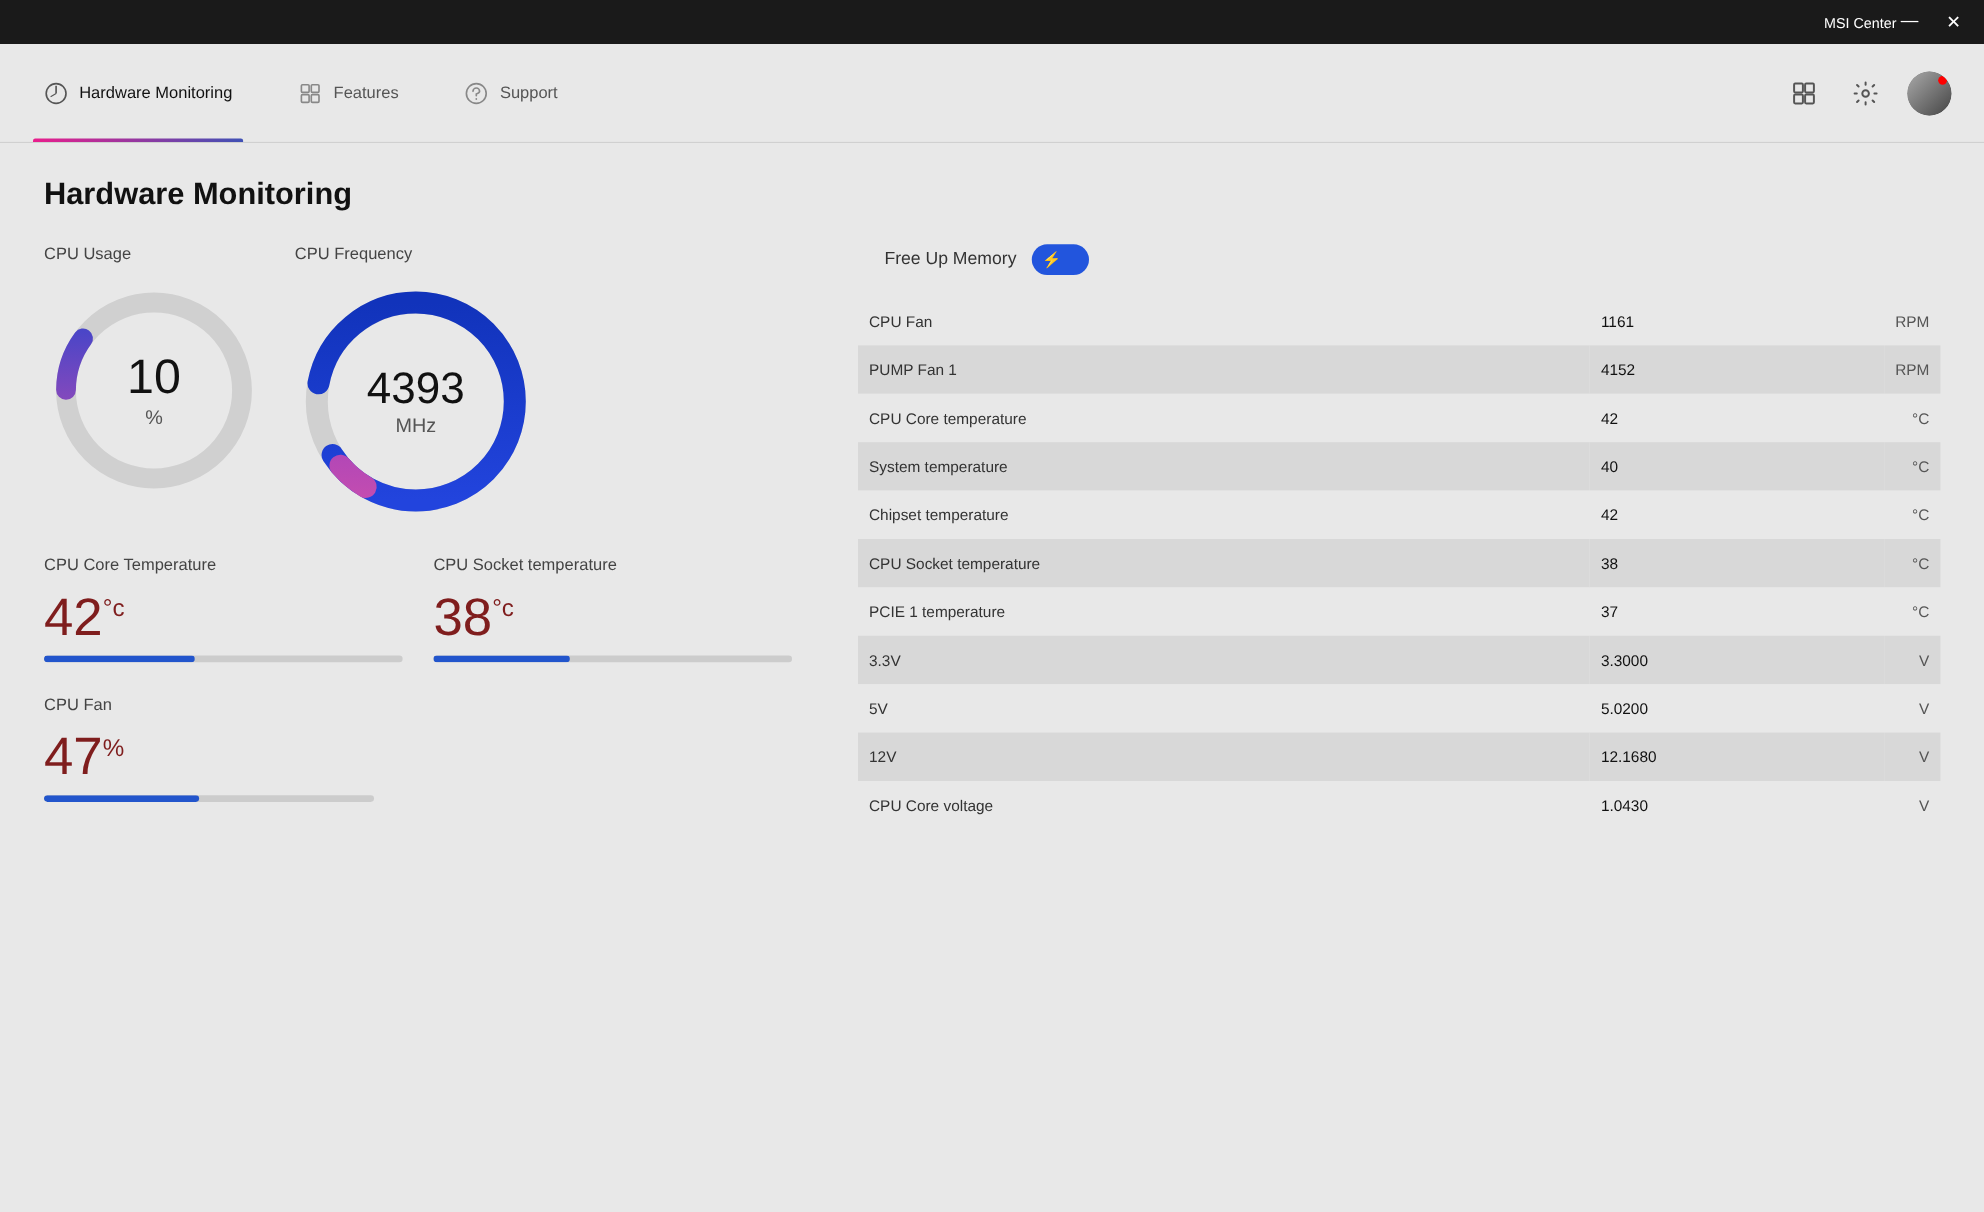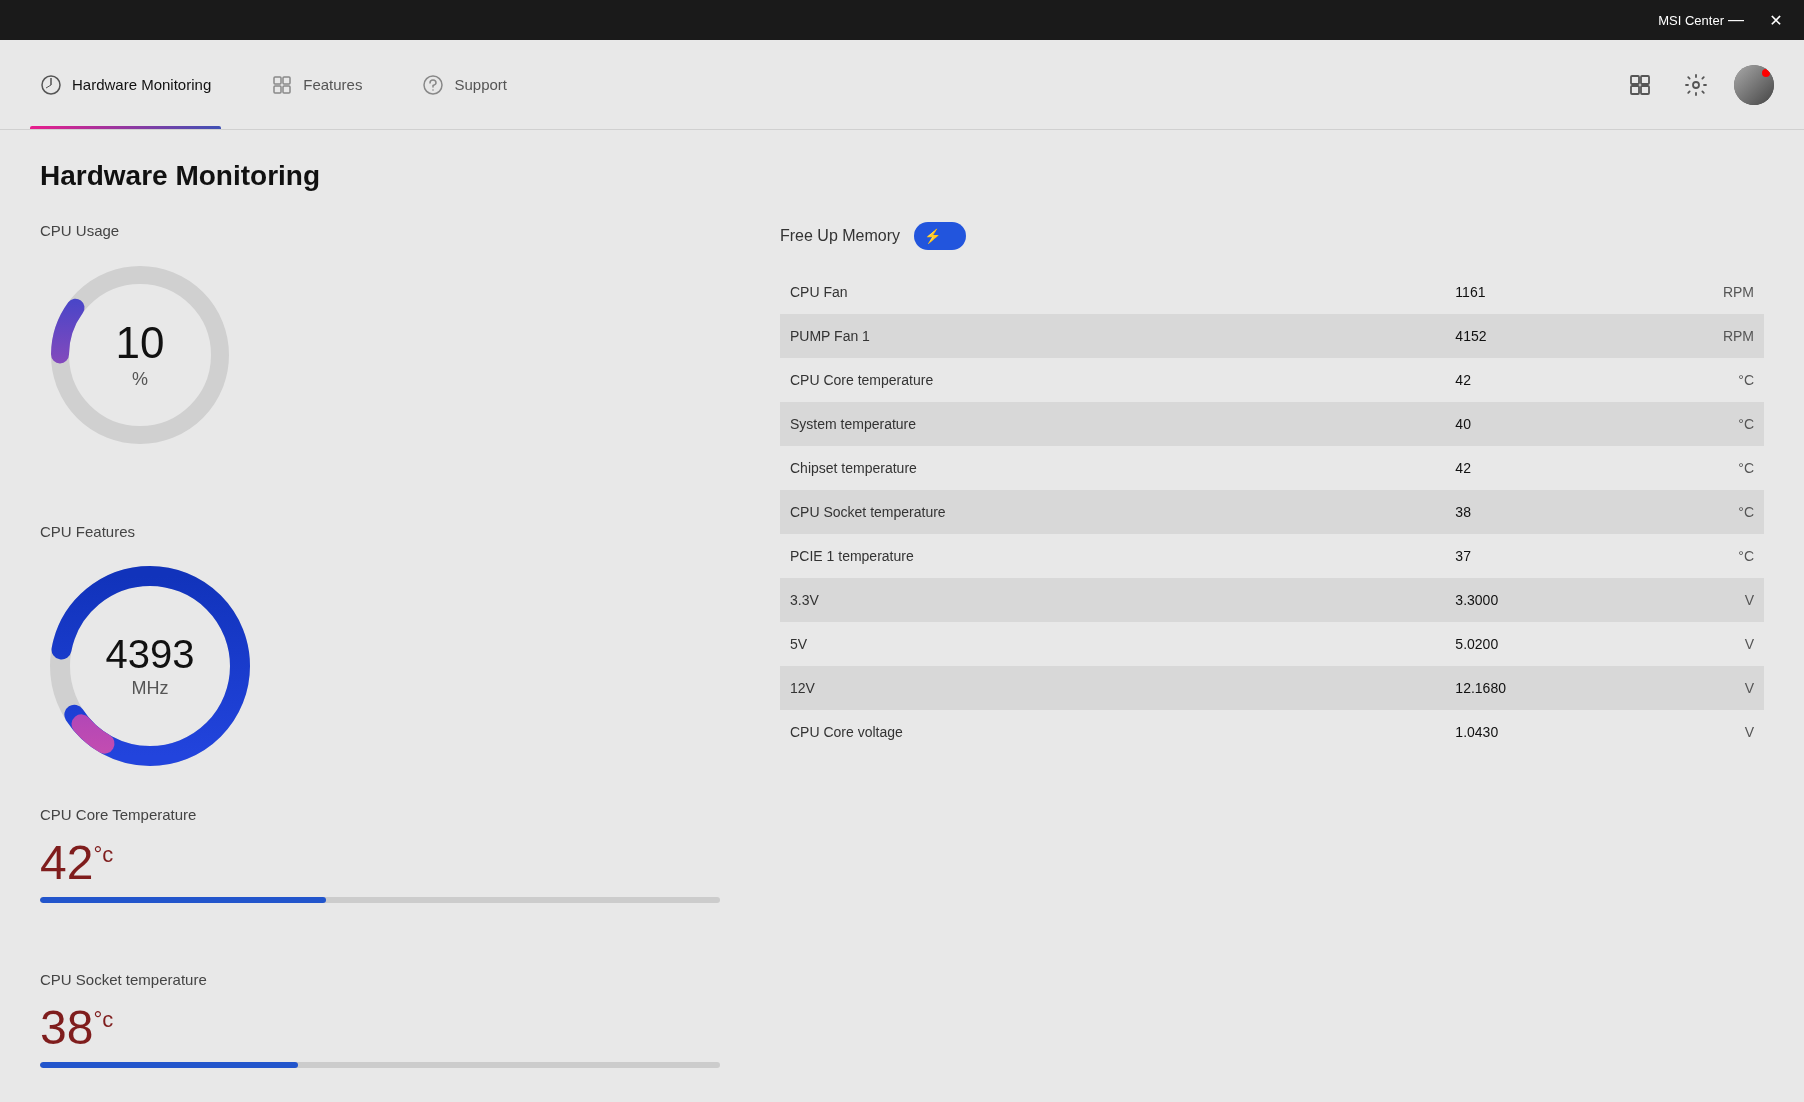--- a/index.html
+++ b/index.html
@@ -140,23 +140,22 @@
       flex: 1;
       max-width: 680px;
     }
     .right-panel {
       flex: 1;
       min-width: 600px;
       margin-left: 60px;
     }
     .section-row {
       display: flex;
-      gap: 68px;
+      gap: 28px;
       margin-bottom: 30px;
-      flex-direction: column;
     }
     .section-label {
       font-size: 15px;
       color: #444;
       margin-bottom: 16px;
     }
     
     .gauge-container {
       width: 200px;
       height: 200px;
@@ -211,20 +210,21 @@
       height: 100%;
       background: #2255cc;
       border-radius: 3px;
     }
     
     .free-memory-row {
       display: flex;
       align-items: center;
       gap: 14px;
       margin-bottom: 20px;
+      margin-left: 24px;
     }
     .free-memory-label {
       font-size: 16px;
       color: #333;
       font-weight: 400;
     }
     .toggle-switch {
       width: 52px;
       height: 28px;
       background: #2255dd;
@@ -368,21 +368,21 @@
                 </defs>
               </svg>
               <div class="gauge-value">
                 <div class="gauge-number">10</div>
                 <div class="gauge-unit">%</div>
               </div>
             </div>
           </div>
 
           <div>
-            <div class="section-label">CPU Features</div>
+            <div class="section-label">CPU Frequency</div>
             <div class="gauge-container" style="width:220px;height:220px;">
               <svg class="gauge-svg" width="220" height="220" viewBox="0 0 220 220">
                 <circle cx="110" cy="110" r="90" fill="none" stroke="#d0d0d0" stroke-width="20"></circle>
 
                 <circle cx="110" cy="110" r="90" fill="none" stroke="url(#gaugeGrad2)" stroke-width="20" stroke-dasharray="497 68" stroke-dashoffset="125" stroke-linecap="round" transform="rotate(-90 110 110)"></circle>
 
                 <circle cx="110" cy="110" r="90" fill="none" stroke="url(#gaugeGrad3)" stroke-width="20" stroke-dasharray="30 535" stroke-dashoffset="-330" stroke-linecap="round" transform="rotate(-90 110 110)"></circle>
                 <defs>
                   <linearGradient id="gaugeGrad2" x1="0%" y1="0%" x2="100%" y2="0%">
                     <stop offset="0%" stop-color="#2244dd"></stop>

